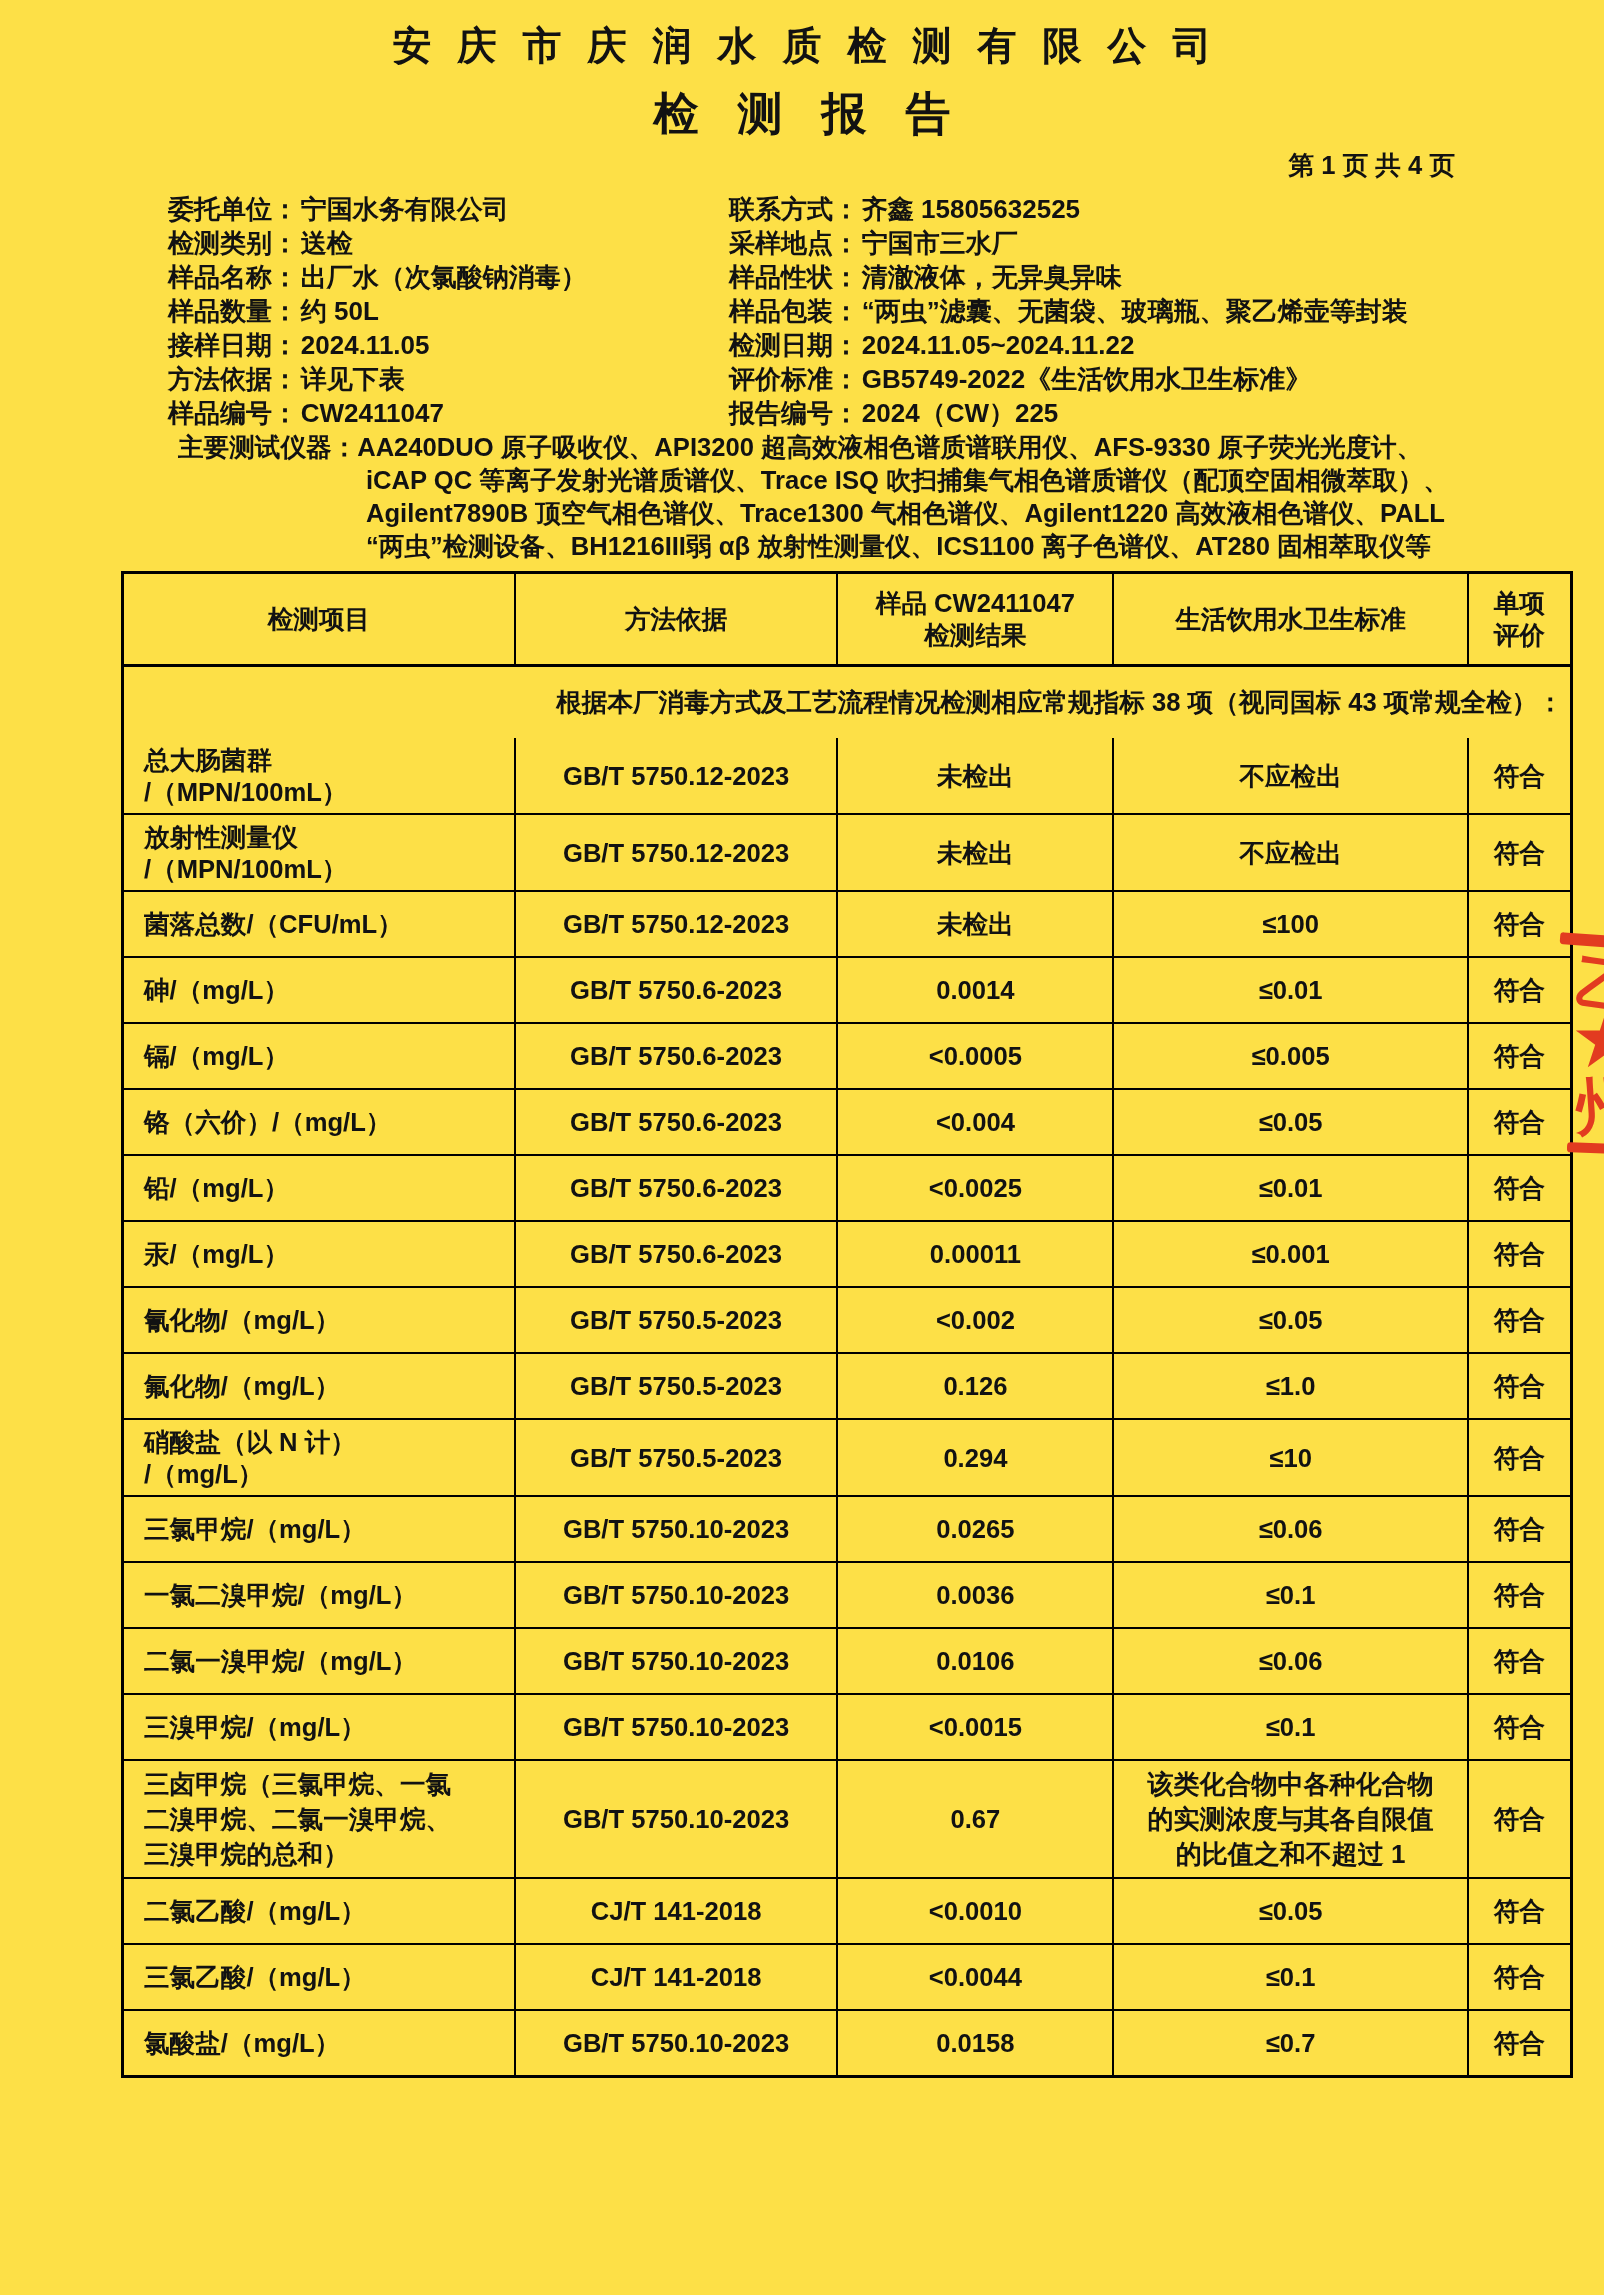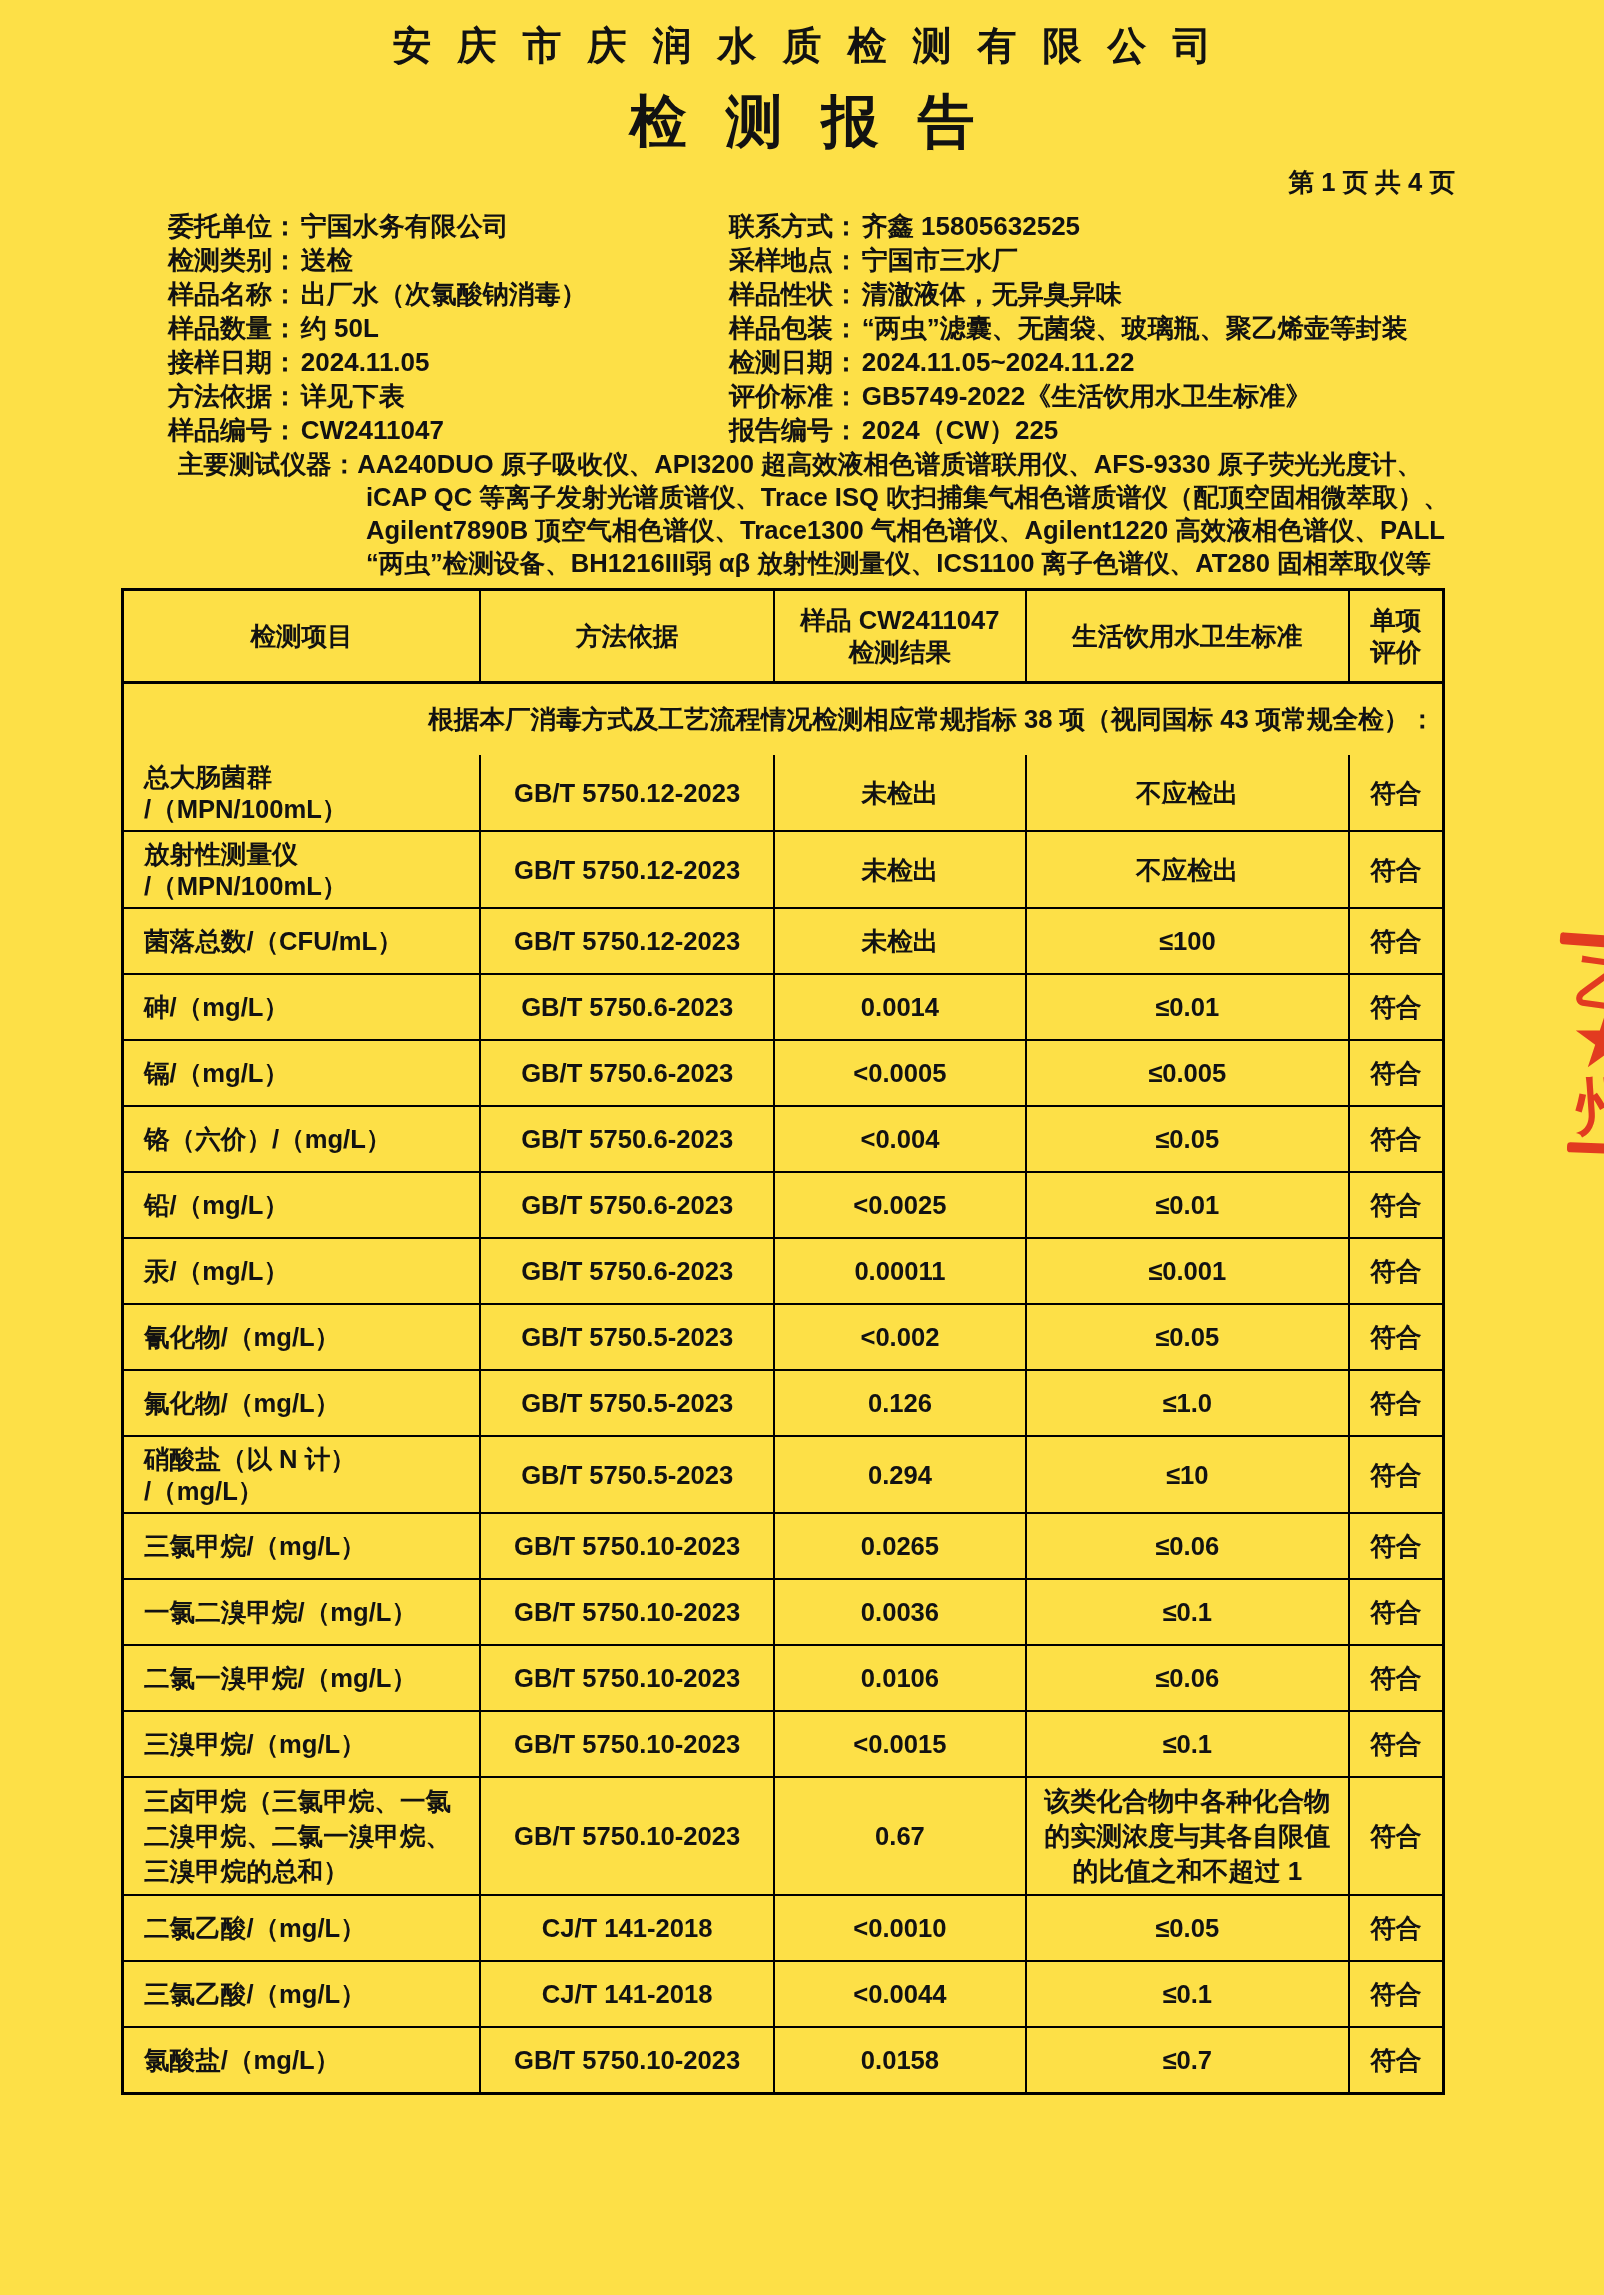--- a/index.html
+++ b/index.html
@@ -17,21 +17,21 @@
     text-align:center;
     font-size:39px;
     font-weight:700;
     letter-spacing:26px;
     text-indent:26px;
     white-space:nowrap;
   }
   .report-title {
     margin-top:11px;
     text-align:center;
-    font-size:57px;
+    font-size:45px;
     font-weight:700;
     letter-spacing:39px;
     text-indent:39px;
     white-space:nowrap;
   }
   .page-info {
     margin-top:4.1px;
     text-align:right;
     padding-right:149px;
     font-size:25.6px;
@@ -55,21 +55,21 @@
     font-size:25.6px;
     font-weight:600;
     line-height:33px;
   }
   .instruments .line { padding-left:188px; white-space:nowrap; }
   .instruments .line.first { padding-left:0; }
 
   
   .rtable {
     margin:8.3px 0 0 121px;
-    width:1324px;
+    width:1452px;
     border:3.5px solid #000;
     box-sizing:border-box;
     font-size:25.6px;
     font-weight:600;
   }
   .tr {
     display:grid;
     grid-template-columns:27.1% 22.3% 19.1% 24.5% 7.0%;
     border-top:2.8px solid #000;
   }

